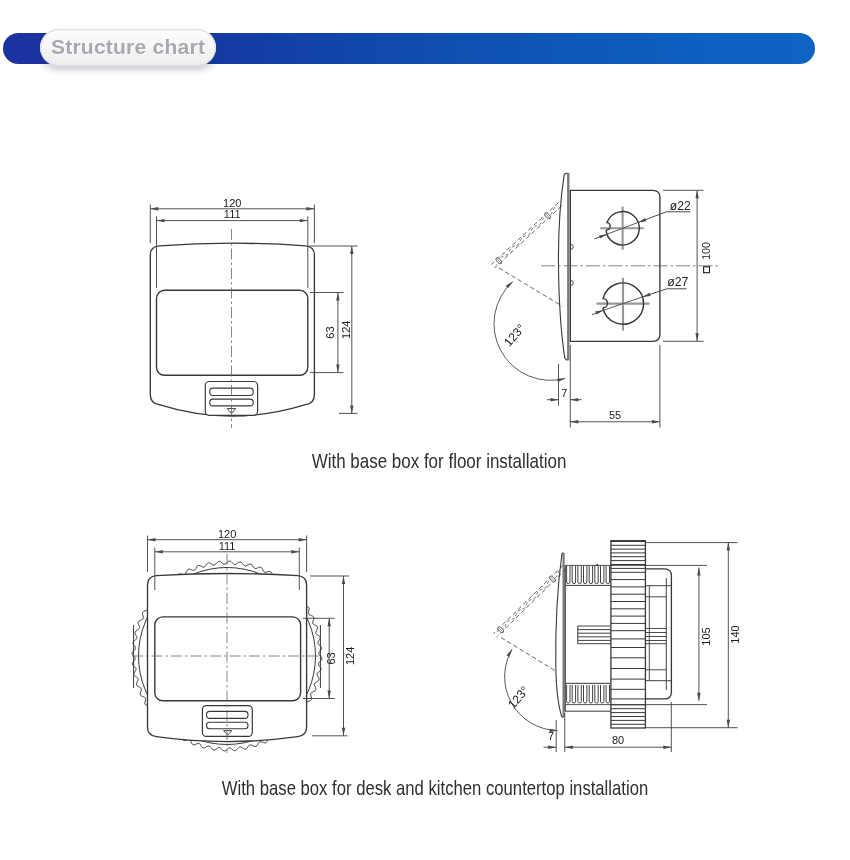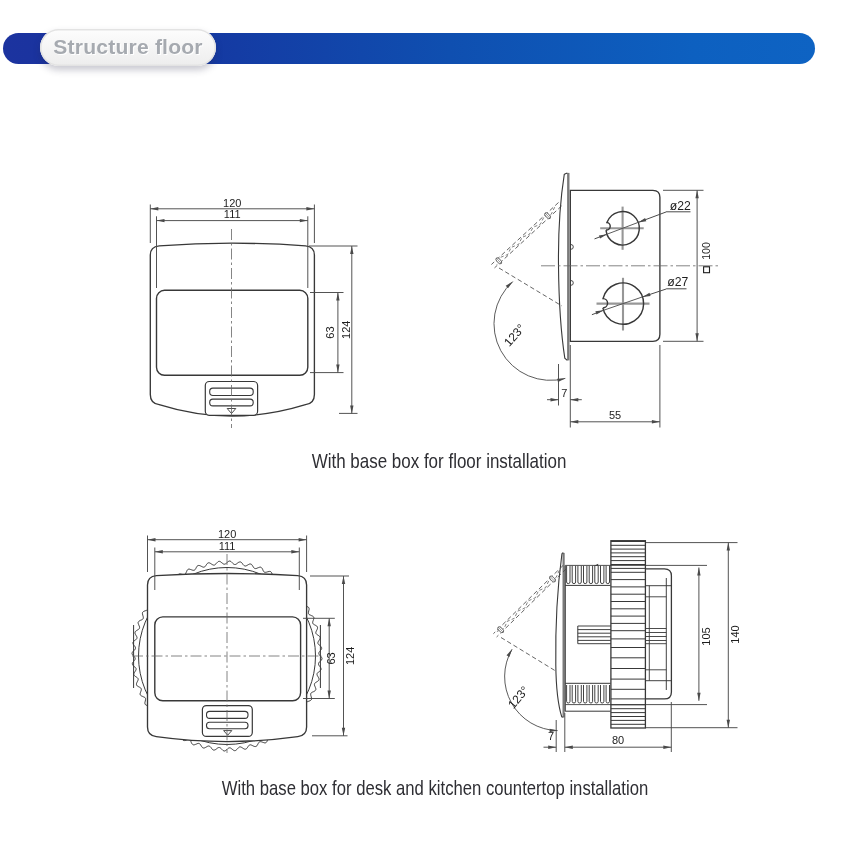--- a/index.html
+++ b/index.html
@@ -8,21 +8,21 @@
 .pill{position:absolute;left:40px;top:28.5px;width:176px;height:37.5px;border-radius:19px;
  background:linear-gradient(180deg,#fdfdfd,#ededed);box-shadow:0 4px 7px rgba(40,40,70,.25),inset 0 0 0 1.5px #e3e3e3;
  text-align:center;line-height:36.2px;font-size:21.1px;font-weight:bold;color:#a6aab0;
  text-shadow:1px 1px 0 #fff;letter-spacing:0.2px;}
 .cap{position:absolute;font-size:19.8px;color:#2e2e33;white-space:nowrap;}
 svg{position:absolute;left:0;top:0;}
 text{font-family:"Liberation Sans",sans-serif;}
 </style></head>
 <body>
 <div class="bar"></div>
-<div class="pill">Structure floor</div>
+<div class="pill">Structure chart</div>
 <svg width="850" height="860" viewBox="0 0 850 860">
 <path d="M150.3,255 L150.3,394.5 Q150.3,403.5 159.2,404.7 Q231.5,427.5 305.5,404.7 Q314.4,403.5 314.4,394.5 L314.4,255 Q314.4,246.6 305.5,245.8 Q231.5,240.6 159.2,245.8 Q150.3,246.6 150.3,255 Z" fill="white" stroke="#383838" stroke-width="1.35"></path>
 <rect x="156.5" y="290.3" width="151.3" height="85.0" rx="8" fill="none" stroke="#383838" stroke-width="1.4"></rect>
 <rect x="205.3" y="381.5" width="52.3" height="33.8" rx="4" fill="white" stroke="#383838" stroke-width="1.2"></rect>
 <rect x="209.7" y="388.1" width="43.5" height="7.4" rx="3.2" fill="none" stroke="#383838" stroke-width="1.1"></rect>
 <rect x="209.7" y="399.1" width="43.5" height="6.8" rx="3.1" fill="none" stroke="#383838" stroke-width="1.1"></rect>
 <path d="M227.2,408.5 L235.8,408.5 L231.5,413.5 Z" fill="none" stroke="#383838" stroke-width="0.9"></path>
 <line x1="231.5" y1="229.0" x2="231.5" y2="428.0" stroke="#666" stroke-width="0.8" stroke-dasharray="11 3 2.5 3"></line>
 <line x1="150.3" y1="204.5" x2="150.3" y2="243.0" stroke="#4a4a4a" stroke-width="0.95"></line>
 <line x1="314.4" y1="204.5" x2="314.4" y2="243.0" stroke="#4a4a4a" stroke-width="0.95"></line>

